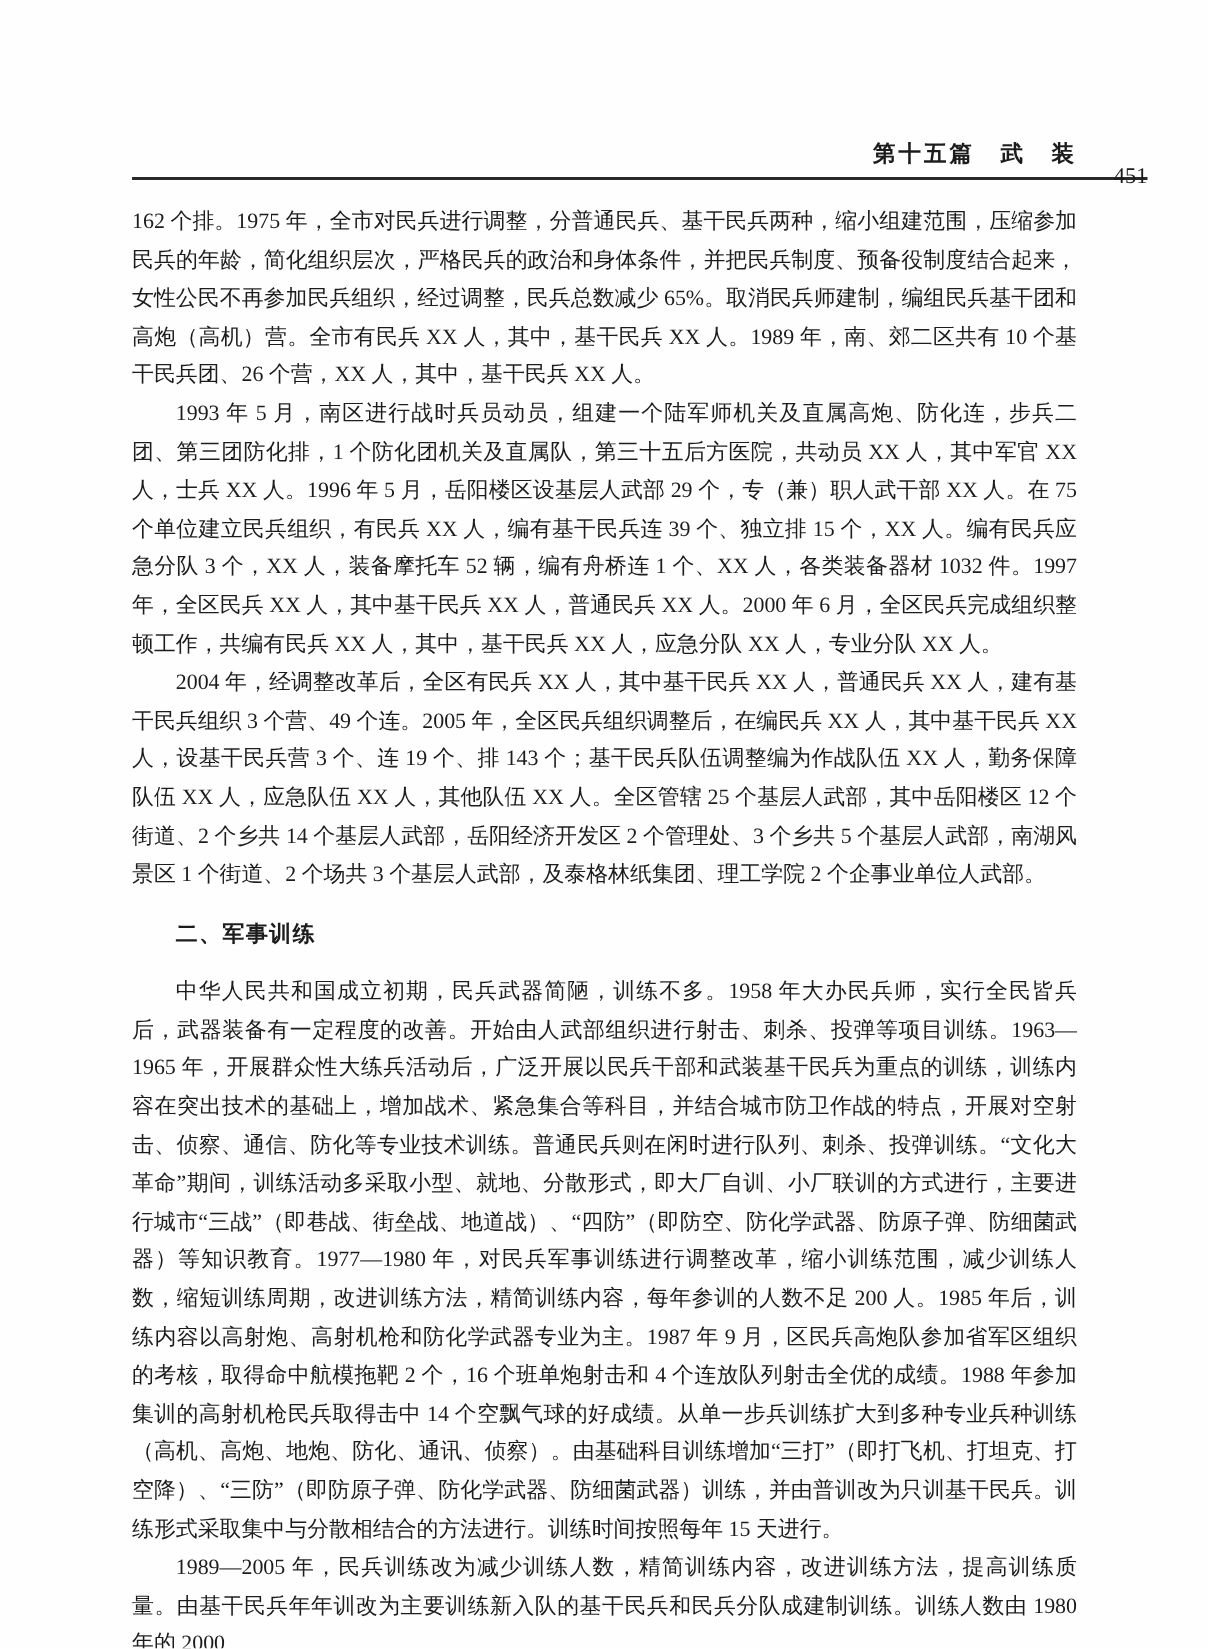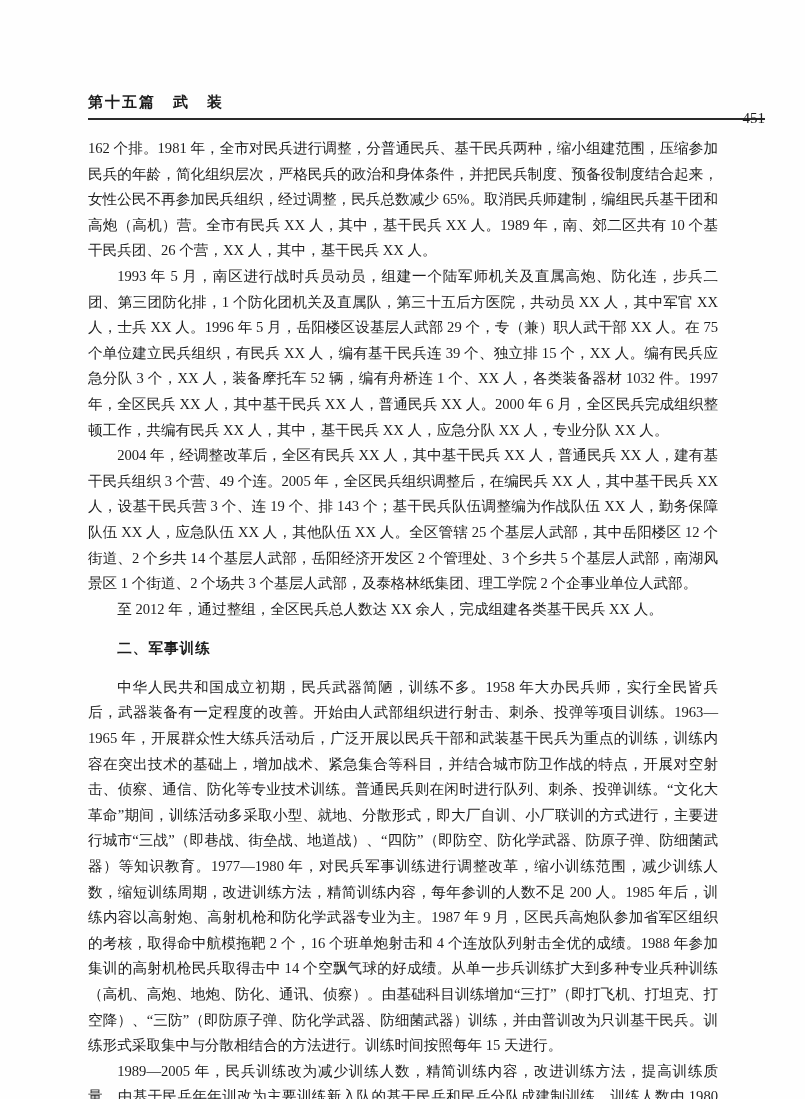--- a/index.html
+++ b/index.html
@@ -16,21 +16,21 @@
   .page-header {
     position: absolute;
     left: 88px;
     top: 93px;
     width: 677px;
   }
   .header-row { position: relative; height: 22px; }
   .header-title {
     display: block;
     width: 630px;
-    text-align: left;
+    text-align: right;
     font-size: 15px;
     font-weight: bold;
     letter-spacing: 2px;
     white-space: pre;
   }
   .page-number {
     position: absolute;
     right: 0;
     top: 1px;
     font-size: 15px;
@@ -72,24 +72,23 @@
 
   <header class="page-header">
     <div class="header-row">
       <span class="header-title">第十五篇　武　装</span>
       <span class="page-number">451</span>
     </div>
     <div class="header-rule"></div>
   </header>
 
   <main class="page-body">
-    <p class="para continuation">162 个排。1981 年，全市对民兵进行调整，分普通民兵、基干民兵两种，缩小组建范围，压缩参加民兵的年龄，简化组织层次，严格民兵的政治和身体条件，并把民兵制度、预备役制度结合起来，女性公民不再参加民兵组织，经过调整，民兵总数减少 65%。取消民兵师建制，编组民兵基干团和高炮（高机）营。全市有民兵 XX 人，其中，基干民兵 XX 人。1989 年，南、郊二区共有 10 个基干民兵团、26 个营，XX 人，其中，基干民兵 XX 人。</p>
+    <p class="para continuation">162 个排。1975 年，全市对民兵进行调整，分普通民兵、基干民兵两种，缩小组建范围，压缩参加民兵的年龄，简化组织层次，严格民兵的政治和身体条件，并把民兵制度、预备役制度结合起来，女性公民不再参加民兵组织，经过调整，民兵总数减少 65%。取消民兵师建制，编组民兵基干团和高炮（高机）营。全市有民兵 XX 人，其中，基干民兵 XX 人。1989 年，南、郊二区共有 10 个基干民兵团、26 个营，XX 人，其中，基干民兵 XX 人。</p>
     <p class="para">1993 年 5 月，南区进行战时兵员动员，组建一个陆军师机关及直属高炮、防化连，步兵二团、第三团防化排，1 个防化团机关及直属队，第三十五后方医院，共动员 XX 人，其中军官 XX 人，士兵 XX 人。1996 年 5 月，岳阳楼区设基层人武部 29 个，专（兼）职人武干部 XX 人。在 75 个单位建立民兵组织，有民兵 XX 人，编有基干民兵连 39 个、独立排 15 个，XX 人。编有民兵应急分队 3 个，XX 人，装备摩托车 52 辆，编有舟桥连 1 个、XX 人，各类装备器材 1032 件。1997 年，全区民兵 XX 人，其中基干民兵 XX 人，普通民兵 XX 人。2000 年 6 月，全区民兵完成组织整顿工作，共编有民兵 XX 人，其中，基干民兵 XX 人，应急分队 XX 人，专业分队 XX 人。</p>
     <p class="para">2004 年，经调整改革后，全区有民兵 XX 人，其中基干民兵 XX 人，普通民兵 XX 人，建有基干民兵组织 3 个营、49 个连。2005 年，全区民兵组织调整后，在编民兵 XX 人，其中基干民兵 XX 人，设基干民兵营 3 个、连 19 个、排 143 个；基干民兵队伍调整编为作战队伍 XX 人，勤务保障队伍 XX 人，应急队伍 XX 人，其他队伍 XX 人。全区管辖 25 个基层人武部，其中岳阳楼区 12 个街道、2 个乡共 14 个基层人武部，岳阳经济开发区 2 个管理处、3 个乡共 5 个基层人武部，南湖风景区 1 个街道、2 个场共 3 个基层人武部，及泰格林纸集团、理工学院 2 个企事业单位人武部。</p>
-    <p class="para">至 2012 年，通过整组，全区民兵总人数达 XX 余人，完成组建各类基干民兵 XX 人。</p>
 
     <h2 class="section-heading">二、军事训练</h2>
 
     <p class="para">中华人民共和国成立初期，民兵武器简陋，训练不多。1958 年大办民兵师，实行全民皆兵后，武器装备有一定程度的改善。开始由人武部组织进行射击、刺杀、投弹等项目训练。1963—1965 年，开展群众性大练兵活动后，广泛开展以民兵干部和武装基干民兵为重点的训练，训练内容在突出技术的基础上，增加战术、紧急集合等科目，并结合城市防卫作战的特点，开展对空射击、侦察、通信、防化等专业技术训练。普通民兵则在闲时进行队列、刺杀、投弹训练。“文化大革命”期间，训练活动多采取小型、就地、分散形式，即大厂自训、小厂联训的方式进行，主要进行城市“三战”（即巷战、街垒战、地道战）、“四防”（即防空、防化学武器、防原子弹、防细菌武器）等知识教育。1977—1980 年，对民兵军事训练进行调整改革，缩小训练范围，减少训练人数，缩短训练周期，改进训练方法，精简训练内容，每年参训的人数不足 200 人。1985 年后，训练内容以高射炮、高射机枪和防化学武器专业为主。1987 年 9 月，区民兵高炮队参加省军区组织的考核，取得命中航模拖靶 2 个，16 个班单炮射击和 4 个连放队列射击全优的成绩。1988 年参加集训的高射机枪民兵取得击中 14 个空飘气球的好成绩。从单一步兵训练扩大到多种专业兵种训练（高机、高炮、地炮、防化、通讯、侦察）。由基础科目训练增加“三打”（即打飞机、打坦克、打空降）、“三防”（即防原子弹、防化学武器、防细菌武器）训练，并由普训改为只训基干民兵。训练形式采取集中与分散相结合的方法进行。训练时间按照每年 15 天进行。</p>
     <p class="para">1989—2005 年，民兵训练改为减少训练人数，精简训练内容，改进训练方法，提高训练质量。由基干民兵年年训改为主要训练新入队的基干民兵和民兵分队成建制训练。训练人数由 1980 年的 2000</p>
   </main>
 
 </div>
 
 </body></html>

